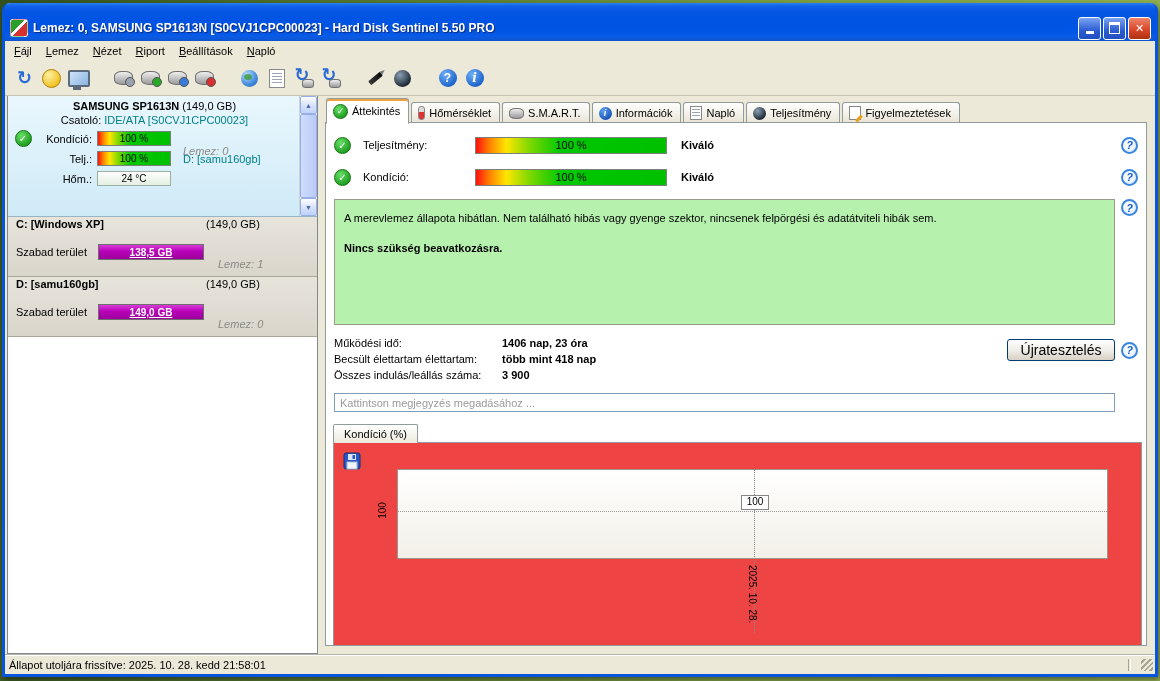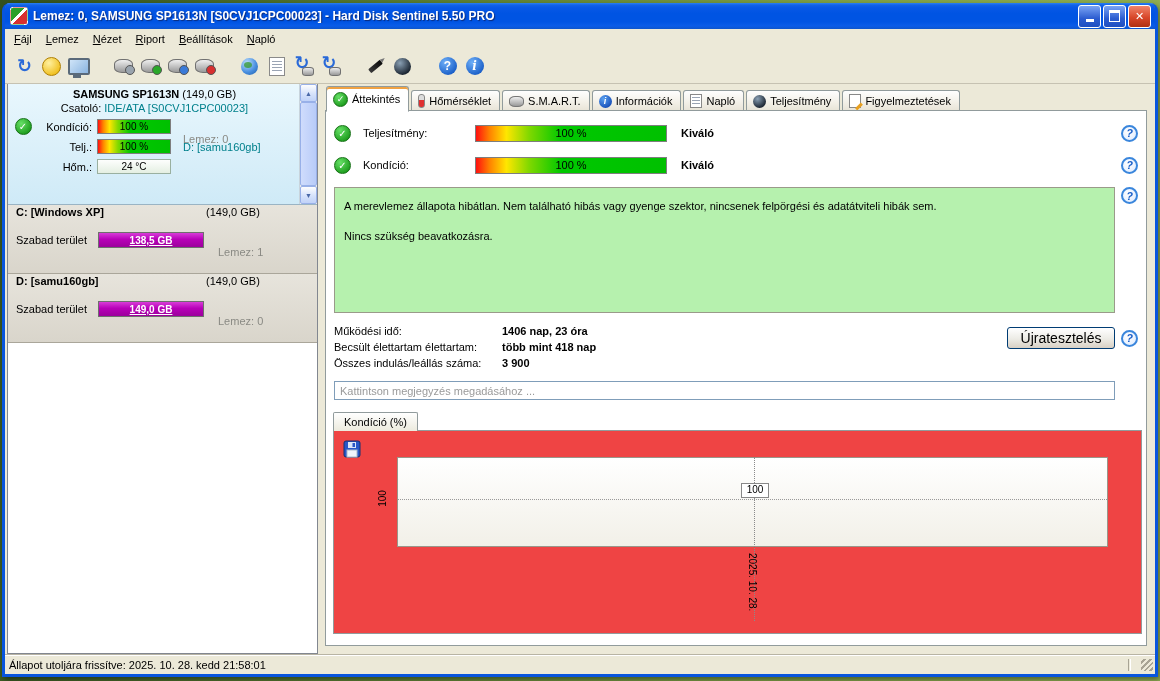--- a/index.html
+++ b/index.html
@@ -3,21 +3,21 @@
 <meta charset="utf-8">
 <style>
   html,body{margin:0;padding:0;}
   body{width:1160px;height:681px;overflow:hidden;position:relative;color:#000;
        font-family:"Liberation Sans","DejaVu Sans",sans-serif;font-size:11px;
        background:linear-gradient(100deg,#33511e 0%,#5d7f33 35%,#7fa046 65%,#95b256 100%);}
   .window{position:absolute;left:2px;top:3px;width:1150px;height:671px;display:flex;flex-direction:column;
        border-left:3px solid #0855dd;border-right:3px solid #0855dd;border-bottom:3px solid #0855dd;
        border-radius:8px 8px 0 0;background:#ece9d8;box-shadow:2px 3px 6px rgba(0,0,0,.45);}
   
-  .titlebar{flex:0 0 26px;display:flex;align-items:center;padding:0 4px 0 5px;border-radius:5px 5px 0 0;
+  .titlebar{flex:0 0 26px;display:flex;align-items:center;padding:12px 4px 0 5px;border-radius:5px 5px 0 0;
        background:linear-gradient(180deg,#2a80f2 0%,#1262e8 8%,#0858e6 18%,#0054e3 40%,#0054e3 72%,#0a5ce8 88%,#0d55cc 100%);}
   .app-icon{width:16px;height:16px;border-radius:3px;margin-right:5px;flex:0 0 16px;
        background:linear-gradient(135deg,#2aa02a 0 42%,#ffffff 42% 56%,#d83030 56% 100%);border:1px solid rgba(255,255,255,.5);}
   .title-text{color:#fff;font-weight:bold;font-size:12px;text-shadow:1px 1px 1px #0a2a7a;white-space:nowrap;overflow:hidden;flex:1;}
   .win-btns{display:flex;gap:2px;}
   .wbtn{width:21px;height:21px;border-radius:3px;border:1px solid #fff;display:flex;align-items:center;justify-content:center;
        color:#fff;font-size:11px;font-weight:bold;}
   .wbtn.min,.wbtn.max{background:linear-gradient(180deg,#7ba4f4,#2b5cd0 60%,#1f4fc0);}
   .wbtn.close{background:linear-gradient(180deg,#f0846a,#d8472a 55%,#b03012);}
   .minbar{width:8px;height:3px;background:#fff;margin-top:9px;}
@@ -58,40 +58,40 @@
   .right-panel{flex:1;display:flex;flex-direction:column;padding:2px 8px 8px 7px;min-width:0;}
   
   .disk-info{height:116px;background:linear-gradient(180deg,#e9f7fd,#cfeaf7);border-bottom:1px solid #9ab4c4;
        position:relative;padding:4px 20px 0 4px;}
   .di-line1{text-align:center;}
   .di-line2{text-align:center;margin-top:2px;}
   .di-row{display:flex;align-items:center;margin-top:5px;height:15px;}
   .di-icon-col{width:22px;display:flex;justify-content:center;flex:0 0 22px;}
   .di-key{width:58px;text-align:right;margin-right:5px;flex:0 0 58px;}
   .di-extra{margin-left:12px;white-space:nowrap;}
-  .italic-gray{color:#8a8a84;margin-top:24px;}
+  .italic-gray{color:#8a8a84;font-style:italic;margin-top:24px;}
   .teal{color:#00808c;}
   .check-circle{width:15px;height:15px;border-radius:50%;flex:0 0 15px;
        background:radial-gradient(circle at 35% 30%,#66e066,#1f9e1f 75%);border:1px solid #157015;
        color:#fff;font-size:10px;font-weight:bold;display:flex;align-items:center;justify-content:center;}
   .gauge{position:relative;border:1px solid #7e7e7e;display:flex;align-items:center;justify-content:center;font-size:10px;
        background:linear-gradient(90deg,#ff1010 0%,#ff8000 7%,#ffe600 16%,#80d800 28%,#00c800 45%,#00c000 100%);}
   .side-gauge{width:72px;height:13px;}
   .temp-box{width:72px;height:13px;border:1px solid #9ab0a0;background:linear-gradient(180deg,#fdfefd,#e4efe2);
        display:flex;align-items:center;justify-content:center;font-size:10px;}
   .vscroll{position:absolute;top:0;right:0;bottom:0;width:17px;background:#f2f1ec;border-left:1px solid #c8d4dc;
        display:flex;flex-direction:column;padding:0;}
   .sbtn{height:16px;flex:0 0 16px;background:linear-gradient(180deg,#fdfdfe,#d6e2fb 55%,#c0d2f8);border:1px solid #98b0e8;
        border-radius:2px;color:#4a68a8;font-size:7px;display:flex;align-items:center;justify-content:center;}
   .sthumb{flex:1;background:linear-gradient(90deg,#cfdcfc,#b8cbf8);border:1px solid #98b0e8;border-radius:2px;}
   
   .partition{background:linear-gradient(180deg,#e7e4dc,#d9d5cb);border-bottom:1px solid #aaa69a;}
   .p-line1{display:flex;padding:1px 8px 0 8px;}
   .p-line1 b{width:190px;flex:0 0 190px;}
-  .p-line2{display:flex;align-items:center;padding:4px 8px 15px 8px;}
+  .p-line2{display:flex;align-items:center;padding:4px 8px 6px 8px;}
   .p-free{width:82px;flex:0 0 82px;}
   .free-bar{width:104px;height:14px;border:1px solid #6e6e6e;color:#fff;font-weight:bold;font-size:10px;
        background:linear-gradient(180deg,#d83cd8,#b800b8 45%,#9c009c);display:flex;align-items:center;justify-content:center;text-decoration:underline;}
   .p-disk{margin-left:14px;}
   .left-fill{flex:1;background:#fff;}
   
   .tabbar{flex:0 0 25px;display:flex;align-items:flex-end;padding-left:1px;}
   .tab{display:inline-flex;align-items:center;height:20px;padding:0 8px 0 6px;margin-right:2px;margin-top:4px;
        border:1px solid #919b9c;border-bottom:none;border-radius:3px 3px 0 0;
        background:linear-gradient(180deg,#fefefe,#f2efe6 60%,#e7e3d6);position:relative;white-space:nowrap;}
@@ -114,21 +114,21 @@
        padding-top:6px;display:flex;flex-direction:column;min-height:0;overflow:hidden;}
   .gauge-row{display:flex;align-items:center;height:32px;padding:0 8px;}
   .gauge-label{width:112px;margin-left:12px;flex:0 0 112px;}
   .main-gauge{width:190px;height:15px;font-size:11px;flex:0 0 190px;}
   .rating{font-weight:bold;margin-left:14px;}
   .help{width:17px;height:17px;flex:0 0 17px;border-radius:50%;background:radial-gradient(circle at 40% 35%,#ffffff,#e6f0ff 70%);
        border:2px solid #3a86dc;color:#1a5fc8;font-weight:bold;font-size:11px;display:flex;align-items:center;justify-content:center;box-sizing:border-box;}
   .push{margin-left:auto;}
   .box-row{display:flex;margin:6px 8px 0 8px;align-items:flex-start;}
   .green-box{flex:1;height:126px;background:#b6f1ae;border:1px solid #9a9a8a;padding:12px 9px;box-sizing:border-box;}
-  .green-box .advice{font-weight:normal;margin-top:18px;}
+  .green-box .advice{font-weight:bold;margin-top:18px;}
   .help.top{margin-left:6px;}
   .stats-row{display:flex;margin:10px 8px 0 8px;}
   .stats{flex:1;}
   .stat-row{display:flex;height:16px;align-items:center;}
   .stat-label{width:168px;flex:0 0 168px;}
   .stat-value{font-weight:bold;}
   .retest-col{display:flex;align-items:center;gap:6px;align-self:flex-start;margin-top:4px;}
   .xp-btn{min-width:108px;height:22px;border:1px solid #003c74;border-radius:3px;font-size:14px;
        background:linear-gradient(180deg,#ffffff,#ecebe5 55%,#d8d0c4);font-family:inherit;}
   .comment-input{display:block;margin:10px 31px 0 8px;height:19px;border:1px solid #7f9db9;padding:2px 5px;

